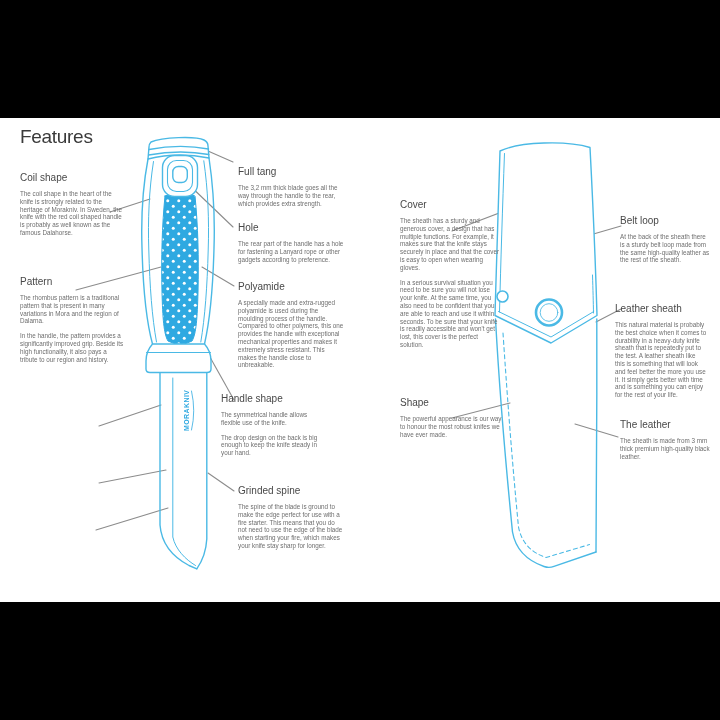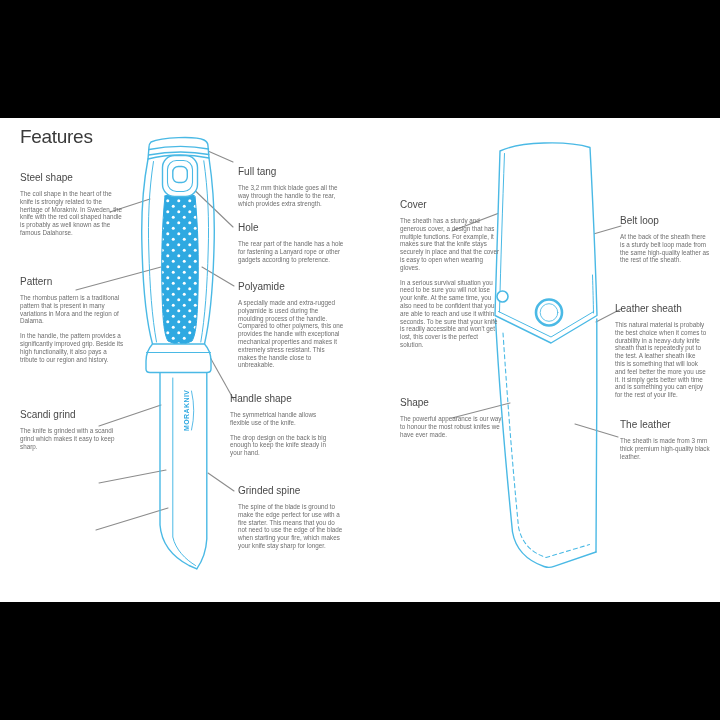--- a/index.html
+++ b/index.html
@@ -78,46 +78,42 @@
       <path stroke-width="1" d="M504.5,153.5 C502.5,207 500.8,262 499.5,312"></path>
       <path stroke-width="1" d="M592.5,275 C593,290 593.3,302 593.5,313"></path>
       <path stroke-width="1" d="M498.5,311.5 L551,337 L593.8,311.5"></path>
       <circle cx="502.5" cy="296.5" r="5.5" stroke-width="1.6" fill="#ffffff"></circle>
       <circle cx="549" cy="312.5" r="13" stroke-width="2.6" fill="#ffffff"></circle>
       <circle cx="549" cy="312.5" r="8.8" stroke-width="1" opacity="0.85"></circle>
     </g>
   </svg>
 
   <div class="label" style="left:20px;top:54px;width:104px">
-    <h3>Steel shape</h3>
+    <h3>Coil shape</h3>
     <p>The coil shape in the heart of the knife is strongly related to the heritage of Morakniv. In Sweden, the knife with the red coil shaped handle is probably as well known as the famous Dalahorse.</p>
   </div>
   <div class="label" style="left:20px;top:158px;width:104px">
     <h3>Pattern</h3>
     <p>The rhombus pattern is a traditional pattern that is present in many variations in Mora and the region of Dalarna.</p>
     <p>In the handle, the pattern provides a significantly improved grip. Beside its high functionality, it also pays a tribute to our region and history.</p>
-  </div>
-  <div class="label" style="left:20px;top:291px;width:104px">
-    <h3>Scandi grind</h3>
-    <p>The knife is grinded with a scandi grind which makes it easy to keep sharp.</p>
   </div>
 
   <div class="label" style="left:238px;top:48px;width:106px">
     <h3>Full tang</h3>
     <p>The 3,2 mm thick blade goes all the way through the handle to the rear, which provides extra strength.</p>
   </div>
   <div class="label" style="left:238px;top:104px;width:106px">
     <h3>Hole</h3>
     <p>The rear part of the handle has a hole for fastening a Lanyard rope or other gadgets according to preference.</p>
   </div>
   <div class="label" style="left:238px;top:163px;width:106px">
     <h3>Polyamide</h3>
     <p>A specially made and extra-rugged polyamide is used during the moulding process of the handle. Compared to other polymers, this one provides the handle with exceptional mechanical properties and makes it extremely stress resistant. This makes the handle close to unbreakable.</p>
   </div>
-  <div class="label" style="left:230px;top:275px;width:106px">
+  <div class="label" style="left:221px;top:275px;width:106px">
     <h3>Handle shape</h3>
     <p>The symmetrical handle allows flexible use of the knife.</p>
     <p>The drop design on the back is big enough to keep the knife steady in your hand.</p>
   </div>
   <div class="label" style="left:238px;top:367px;width:106px">
     <h3>Grinded spine</h3>
     <p>The spine of the blade is ground to make the edge perfect for use with a fire starter. This means that you do not need to use the edge of the blade when starting your fire, which makes your knife stay sharp for longer.</p>
   </div>
 
   <div class="label" style="left:400px;top:81px;width:102px">

